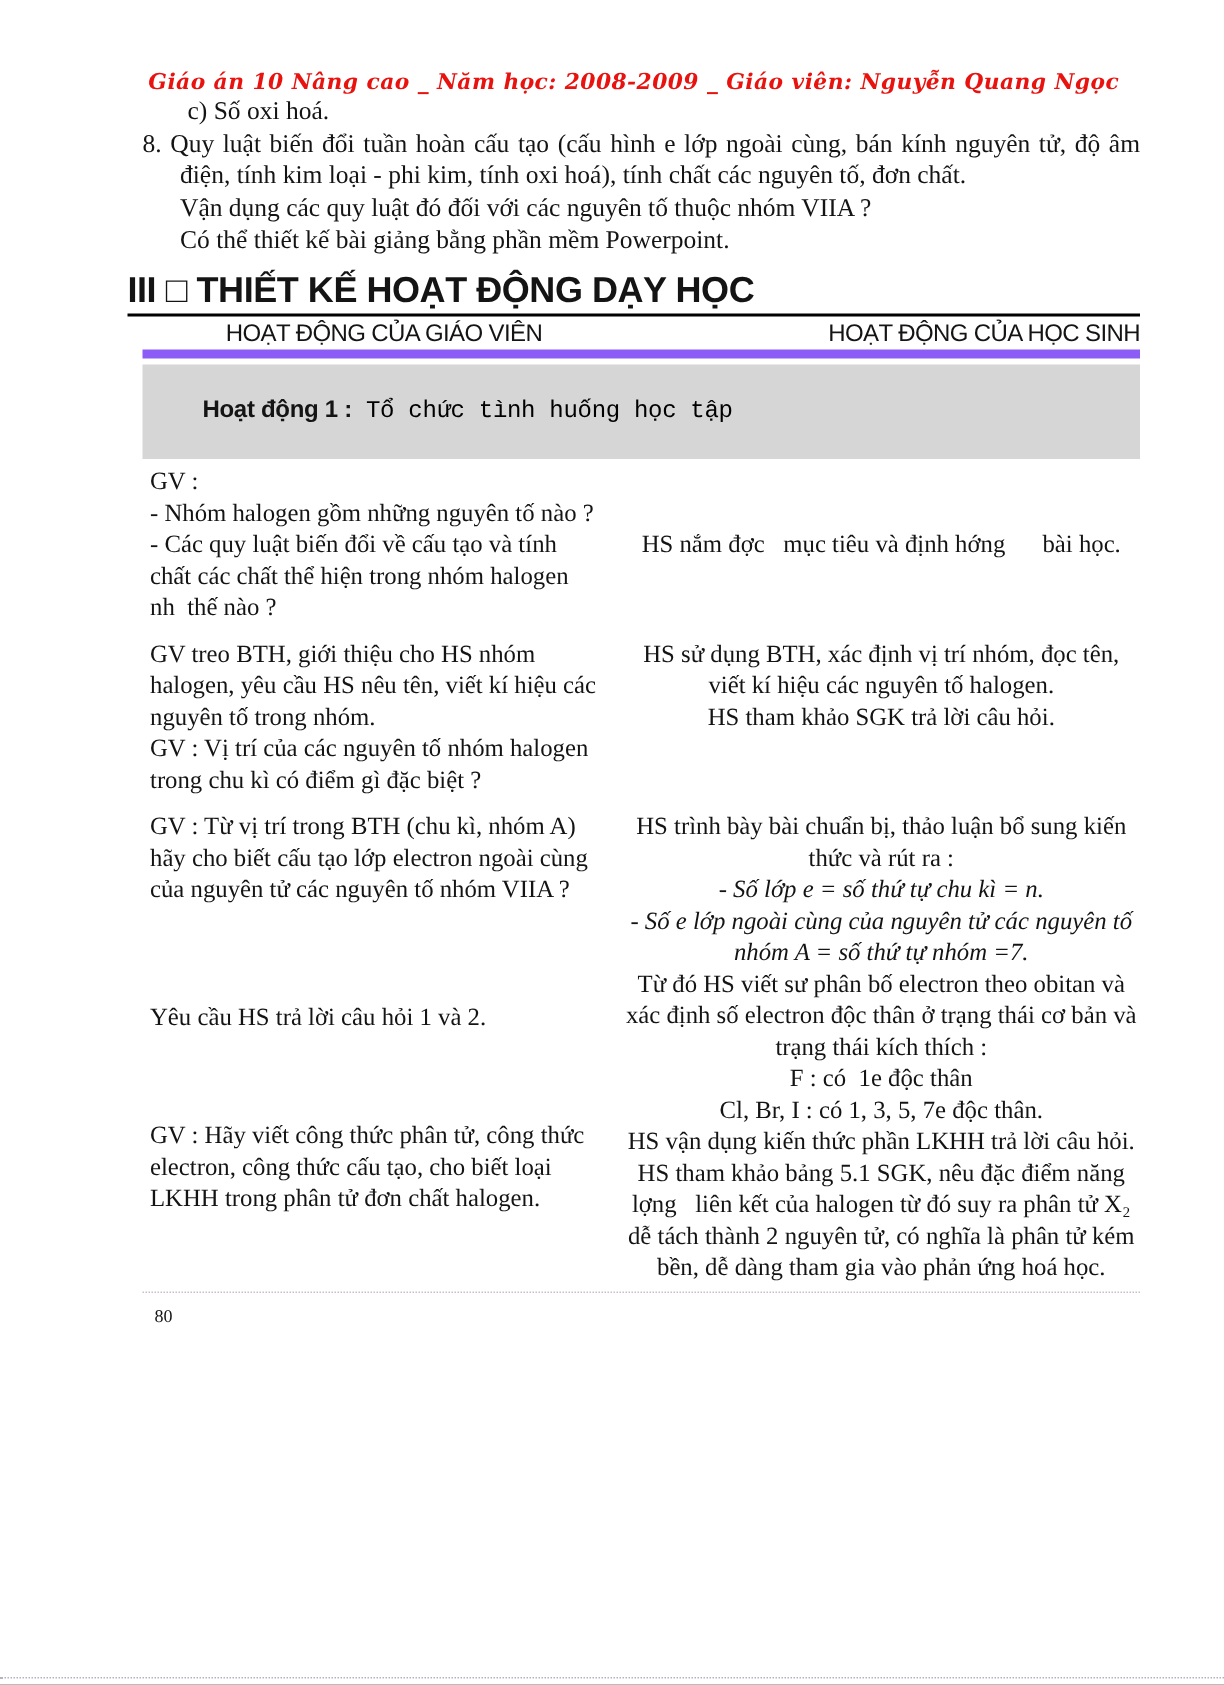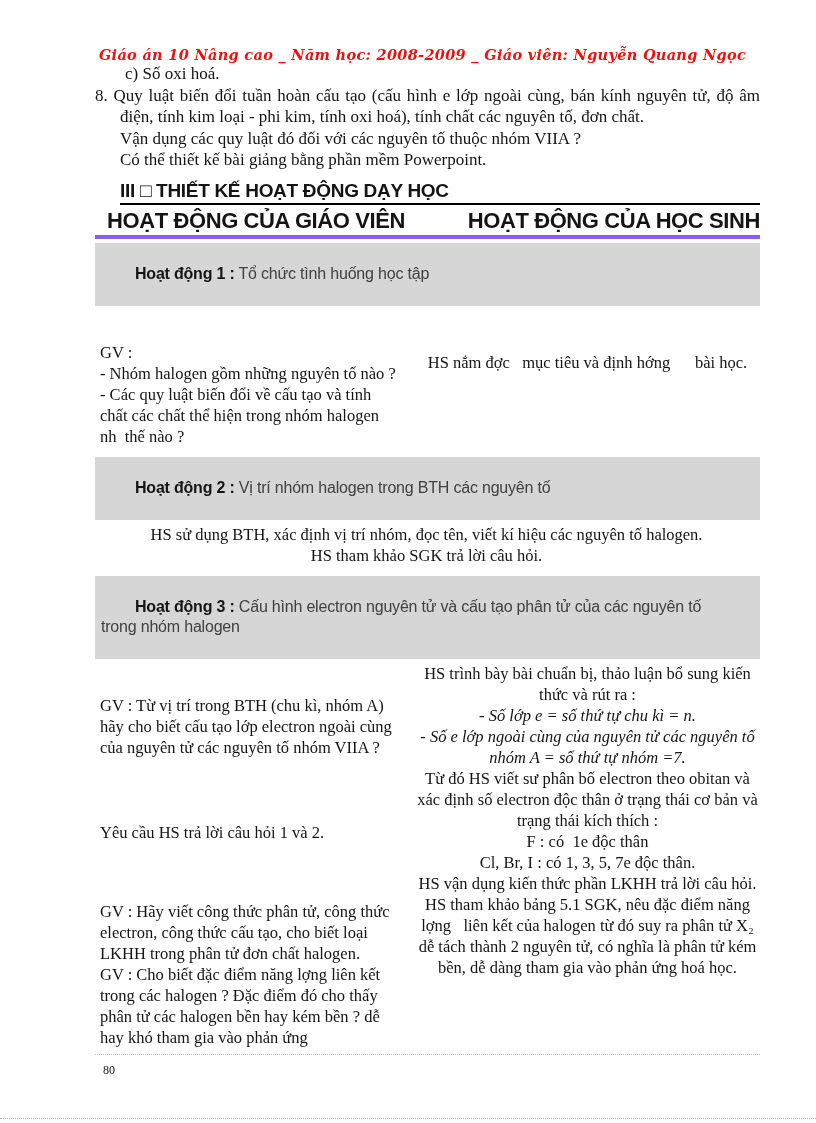--- a/index.html
+++ b/index.html
@@ -28,56 +28,55 @@
 
   .intro p { font-size:17px; line-height:21.5px; white-space:pre-wrap; }
   .indent-1 { padding-left:40px; }
   .rule-item { padding-left:35px; text-indent:-25px; text-align:justify; }
   .indent-2 { padding-left:35px; }
 
   .section-title {
     margin-top:9px;
     font-family:"Liberation Sans","DejaVu Sans",sans-serif;
     font-weight:bold;
-    font-size:19px;
+    font-size:24px;
     letter-spacing:-0.3px;
     border-bottom:2px solid #000;
     padding-bottom:1px;
     white-space:pre-wrap;
-    margin-left:35px;
   }
 
   .act-table { margin-left:10px; border-bottom:1px dotted #c9c0cf; }
   .tbl-head {
     display:flex;
     font-family:"Liberation Sans","DejaVu Sans",sans-serif;
-    font-weight:bold;
-    font-size:22px;
+    font-weight:normal;
+    font-size:16px;
     letter-spacing:-0.4px;
-    border-bottom:4px solid #8b5cf6;
+    border-bottom:6px solid #8b5cf6;
     padding:3px 0 1px 0;
   }
   .tbl-head .th-left  { width:322px; text-align:center; }
   .tbl-head .th-right { flex:1; text-align:right; }
 
   .banner {
     background:#d6d6d6;
     margin-top:4px;
     padding:1px 50px 2px 6px;
     font-family:"Liberation Sans","DejaVu Sans",sans-serif;
     font-size:16px;
     line-height:20px;
     letter-spacing:-0.2px;
     white-space:pre-wrap;
   }
   .banner .b-label { font-weight:bold; }
-  .banner .b-title { color:#404040; }
+  .banner .b-title { color:#000000;font-family:Liberation Mono, monospace; }
 
   .act-row { display:flex; padding:4px 0 6px 0; }
-  .cell-gv { width:322px; padding:0 18px 0 5px;margin-top:32px; }
+  .cell-gv { width:322px; padding:0 18px 0 5px; }
   .cell-hs { flex:1; padding-right:2px;text-align:center; }
   .act-row p { font-size:16.5px; line-height:21px; white-space:pre-wrap; }
   .it { font-style:italic; }
 
   .push-2lh { margin-top:42px; }
   .gap-a { margin-top:64px; }
   .gap-b { margin-top:58px; }
 
   .page-number {
     margin:8px 0 0 18px;
@@ -120,39 +119,36 @@
         <div class="cell-gv">
           <p>GV :</p>
           <p>- Nhóm halogen gồm những nguyên tố nào ?</p>
           <p>- Các quy luật biến đổi về cấu tạo và tính chất các chất thể hiện trong nhóm halogen nh  thế nào ?</p>
         </div>
         <div class="cell-hs">
           <p class="push-2lh">HS nắm đợc   mục tiêu và định hớng      bài học.</p>
         </div>
       </div>
 
-      <div class="banner">
-        <span class="b-label">Hoạt động 2 :</span><span class="b-title"> Vị trí nhóm halogen trong BTH các nguyên tố</span>
-      </div>
       <div class="act-row">
+        <div class="cell-gv">
+          <p>GV treo BTH, giới thiệu cho HS nhóm halogen, yêu cầu HS nêu tên, viết kí hiệu các nguyên tố trong nhóm.</p>
+          <p>GV : Vị trí của các nguyên tố nhóm halogen trong chu kì có điểm gì đặc biệt ?</p>
+        </div>
         <div class="cell-hs">
           <p>HS sử dụng BTH, xác định vị trí nhóm, đọc tên, viết kí hiệu các nguyên tố halogen.</p>
           <p>HS tham khảo SGK trả lời câu hỏi.</p>
         </div>
       </div>
 
-      <div class="banner">
-        <span class="b-label">Hoạt động 3 :</span><span class="b-title"> Cấu hình electron nguyên tử và cấu tạo phân tử của các nguyên tố trong nhóm halogen</span>
-      </div>
       <div class="act-row">
         <div class="cell-gv">
           <p>GV : Từ vị trí trong BTH (chu kì, nhóm A) hãy cho biết cấu tạo lớp electron ngoài cùng của nguyên tử các nguyên tố nhóm VIIA ?</p>
           <p class="gap-a">Yêu cầu HS trả lời câu hỏi 1 và 2.</p>
           <p class="gap-b">GV : Hãy viết công thức phân tử, công thức electron, công thức cấu tạo, cho biết loại LKHH trong phân tử đơn chất halogen.</p>
-          <p>GV : Cho biết đặc điểm năng lợng liên kết trong các halogen ? Đặc điểm đó cho thấy phân tử các halogen bền hay kém bền ? dễ hay khó tham gia vào phản ứng</p>
         </div>
         <div class="cell-hs">
           <p>HS trình bày bài chuẩn bị, thảo luận bổ sung kiến thức và rút ra :</p>
           <p class="it">- Số lớp e = số thứ tự chu kì = n.</p>
           <p class="it">- Số e lớp ngoài cùng của nguyên tử các nguyên tố nhóm A = số thứ tự nhóm =7.</p>
           <p>Từ đó HS viết sư phân bố electron theo obitan và xác định số electron độc thân ở trạng thái cơ bản và trạng thái kích thích :</p>
           <p>F : có  1e độc thân</p>
           <p>Cl, Br, I : có 1, 3, 5, 7e độc thân.</p>
           <p>HS vận dụng kiến thức phần LKHH trả lời câu hỏi.</p>
           <p>HS tham khảo bảng 5.1 SGK, nêu đặc điểm năng lợng   liên kết của halogen từ đó suy ra phân tử X₂ dễ tách thành 2 nguyên tử, có nghĩa là phân tử kém bền, dễ dàng tham gia vào phản ứng hoá học.</p>

